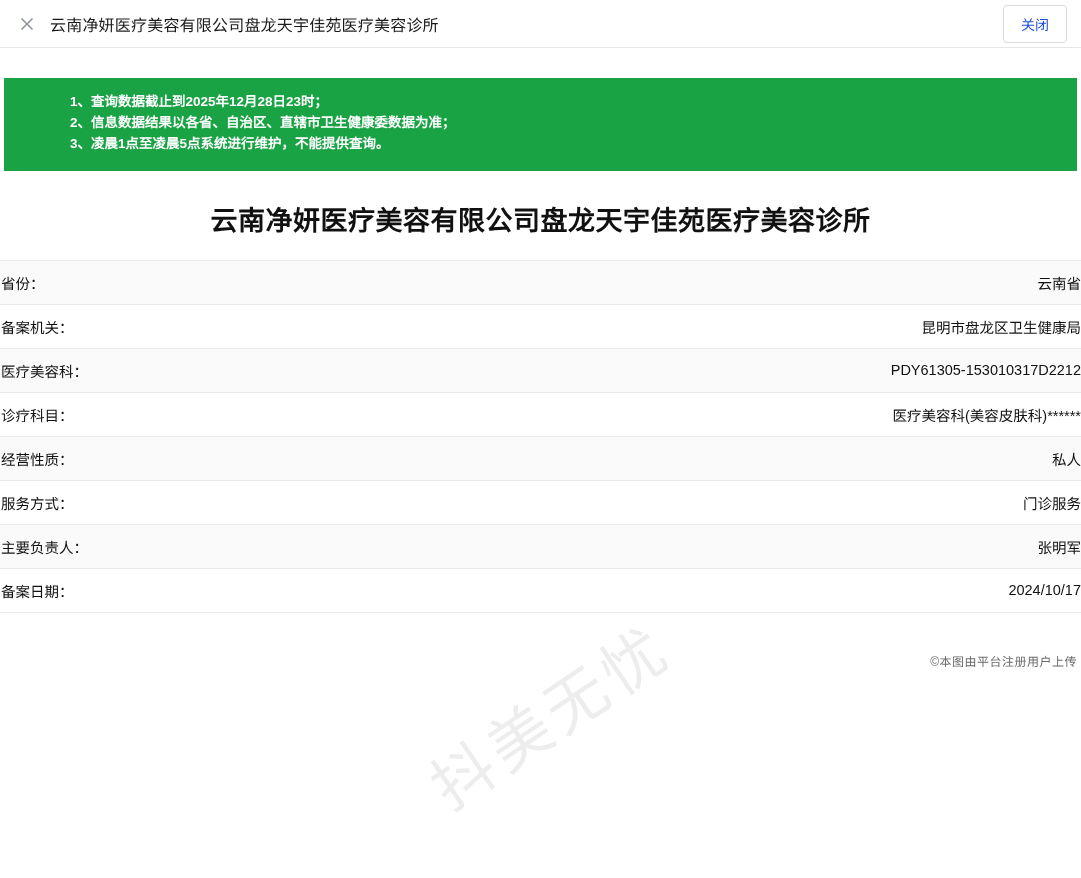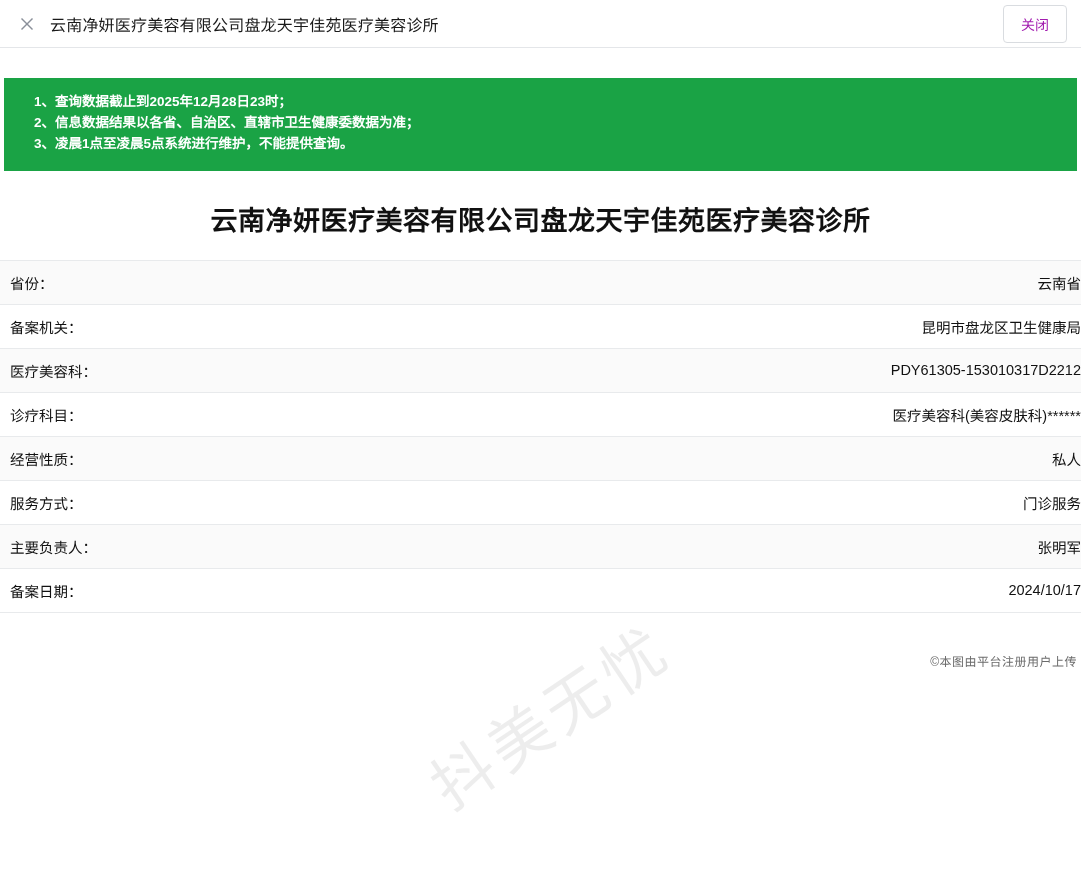--- a/index.html
+++ b/index.html
@@ -35,37 +35,37 @@
     font-size: 16px;
     color: #1a1a1a;
     letter-spacing: .2px;
     white-space: nowrap;
     overflow: hidden;
   }
   .topbar-spacer { flex: 1 1 auto; }
   .close-btn {
     border: 1px solid #d9dce0;
     background: #fff;
-    color: #a21caf;
+    color: #1d4ed8;
     font-size: 14px;
     border-radius: 4px;
     padding: 8px 17px;
     cursor: pointer;
     font-family: inherit;
   }
 
   
   .notice {
     margin: 30px 4px 0 4px;
     background: #1aa345;
     color: #ffffff;
     padding: 14px 16px 16px 30px;
     line-height: 1.55;
   }
-  .notice-line { font-size: 13.5px; white-space: nowrap; }
+  .notice-line { font-size: 13.5px; white-space: nowrap; margin-left: 36px; }
   .notice-line b { font-weight: bold; }
 
   
   .main-title {
     text-align: center;
     font-size: 27px;
     font-weight: bold;
     color: #111;
     margin: 28px 0 22px 0;
     letter-spacing: .5px;
@@ -79,21 +79,21 @@
     table-layout: fixed;
     position: relative;
     z-index: 2;
   }
   table.info tr { height: 44px; }
   table.info td {
     border-top: 1px solid #e8eaec;
     border-bottom: 1px solid #e8eaec;
     font-size: 14.5px;
     color: #111;
-    padding: 0 0 0 10px;
+    padding: 0 0 0 1px;
     vertical-align: middle;
   }
   td.k { width: 186px; background: #fafafa; color:#1a1a1a; }
   td.v { background: transparent; padding-left: 22px; text-align: right; }
   table.info tr:nth-child(odd) td.v { background: #fafafa; }
   table.info tr:nth-child(even) td.v { background: #ffffff; }
   table.info tr:nth-child(even) td.k { background: #ffffff; }
 
   
   .watermark {

